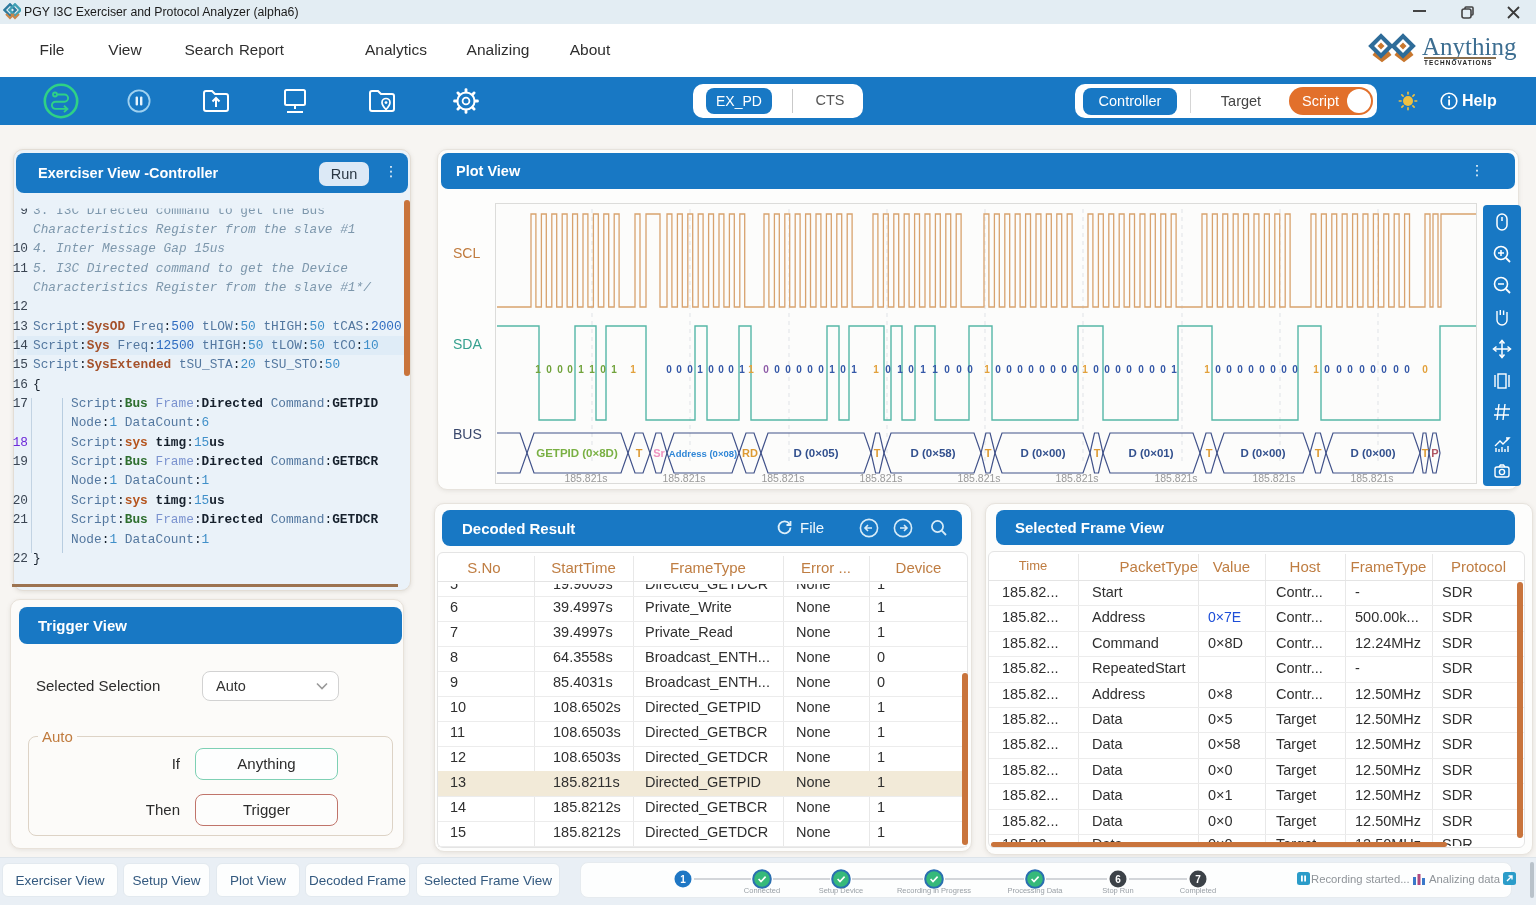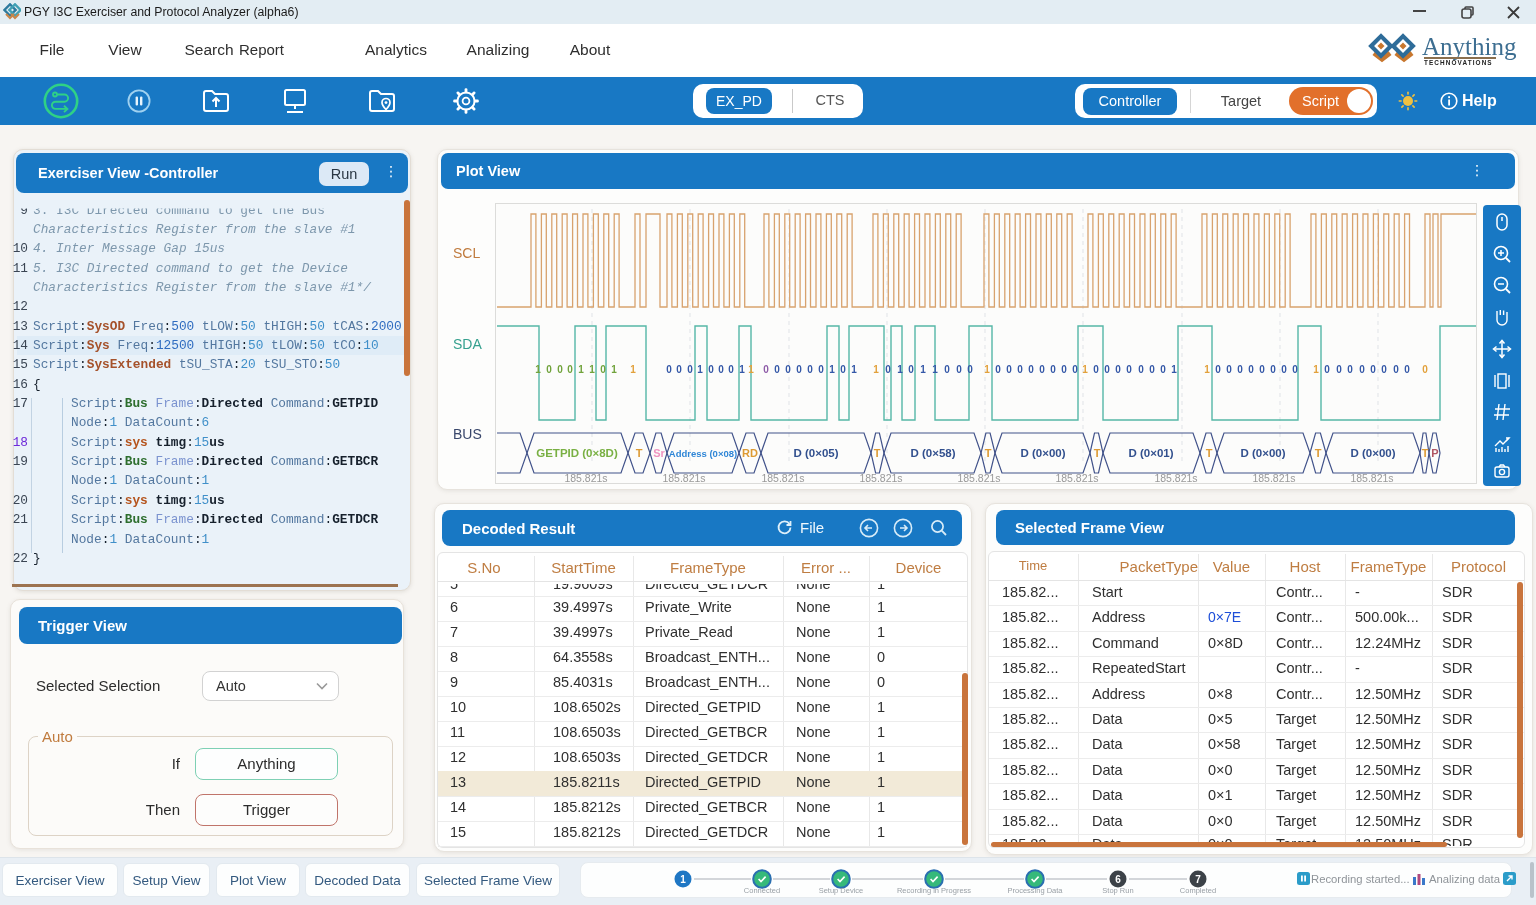--- a/index.html
+++ b/index.html
@@ -540,21 +540,21 @@
 <div class="abs" style="left:1208px;top:836.0px;font-size:14.5px;color:#2f2f2f;clip-path:inset(0 0 6px 0);">0×0</div>
 <div class="abs" style="left:1276px;top:836.0px;font-size:14.5px;color:#2f2f2f;clip-path:inset(0 0 6px 0);">Target</div>
 <div class="abs" style="left:1355px;top:836.0px;font-size:14.5px;color:#2f2f2f;clip-path:inset(0 0 6px 0);">12.50MHz</div>
 <div class="abs" style="left:1442px;top:836.0px;font-size:14.5px;color:#2f2f2f;clip-path:inset(0 0 6px 0);">SDR</div>
 <div class="abs" style="left:1517px;top:582px;width:6px;height:256px;background:#c9743c;border-radius:3px;"></div>
 <div class="abs" style="left:991px;top:842px;width:456px;height:5px;background:#c9743c;border-radius:3px;"></div>
 <div class="abs" style="left:0;top:857px;width:1536px;height:48px;background:#e9eff5;border-top:1px solid #dde4ea;"></div>
 <div class="abs" style="left:2px;top:863px;width:116px;height:34px;background:#fdfefe;border:1px solid #e2e9ef;border-radius:6px;font-size:13.5px;color:#33597f;text-align:center;line-height:33px;">Exerciser View</div>
 <div class="abs" style="left:123px;top:863px;width:87px;height:34px;background:#fdfefe;border:1px solid #e2e9ef;border-radius:6px;font-size:13.5px;color:#33597f;text-align:center;line-height:33px;">Setup View</div>
 <div class="abs" style="left:216px;top:863px;width:84px;height:34px;background:#fdfefe;border:1px solid #e2e9ef;border-radius:6px;font-size:13.5px;color:#33597f;text-align:center;line-height:33px;">Plot View</div>
-<div class="abs" style="left:305px;top:863px;width:105px;height:34px;background:#fdfefe;border:1px solid #e2e9ef;border-radius:6px;font-size:13.5px;color:#33597f;text-align:center;line-height:33px;">Decoded Data</div>
+<div class="abs" style="left:305px;top:863px;width:105px;height:34px;background:#fdfefe;border:1px solid #e2e9ef;border-radius:6px;font-size:13.5px;color:#33597f;text-align:center;line-height:33px;">Decoded Frame</div>
 <div class="abs" style="left:416px;top:863px;width:144px;height:34px;background:#fdfefe;border:1px solid #e2e9ef;border-radius:6px;font-size:13.5px;color:#33597f;text-align:center;line-height:33px;">Selected Frame View</div>
 <div class="abs" style="left:580px;top:862px;width:932px;height:36px;background:#fdfefe;border:1px solid #e6ebef;border-radius:8px;"></div>
 <svg class="abs" style="left:580px;top:862px" width="932" height="36" viewBox="0 0 932 36">
     <line x1="114" y1="17" x2="171" y2="17" stroke="#c4c9ce" stroke-width="1.5"></line>
     <line x1="193" y1="17" x2="250" y2="17" stroke="#c4c9ce" stroke-width="1.5"></line>
     <line x1="272" y1="17" x2="343" y2="17" stroke="#c4c9ce" stroke-width="1.5"></line>
     <line x1="365" y1="17" x2="444" y2="17" stroke="#c4c9ce" stroke-width="1.5"></line>
     <line x1="466" y1="17" x2="527" y2="17" stroke="#c4c9ce" stroke-width="1.5"></line>
     <line x1="549" y1="17" x2="607" y2="17" stroke="#c4c9ce" stroke-width="1.5"></line>
     <circle cx="103" cy="17" r="8.5" fill="#1f77c4"></circle>

